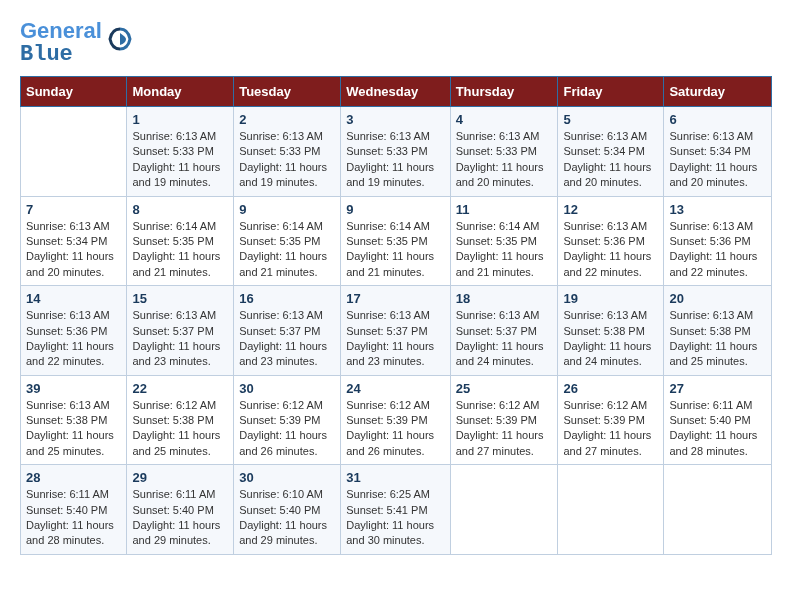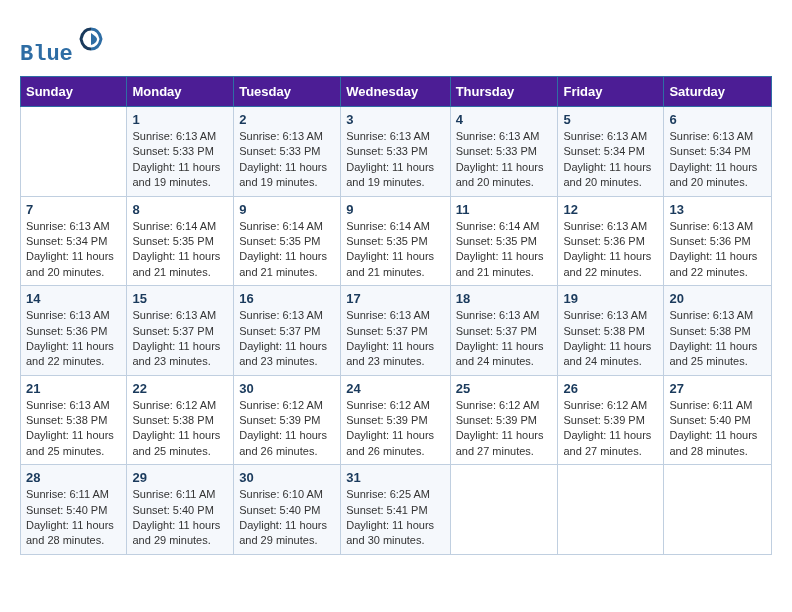--- a/index.html
+++ b/index.html
@@ -42,21 +42,21 @@
     .location {
       font-size: 16px;
       color: #333;
     }
     table {
       width: 100%;
       border-collapse: collapse;
       font-size: 11px;
     }
     thead tr {
-      background-color: #4c1d95;
+      background-color: #7f1d1d;
       color: #fff;
       border-radius: 8px;
     }
     thead th {
       padding: 7px 5px;
       text-align: left;
       font-size: 13px;
       font-weight: bold;
       border: 1px solid #2e6da4;
     }
@@ -89,21 +89,21 @@
       background: #fff;
     }
   </style>
 </head>
 <body>
 
 <div class="header">
   <div class="logo">
     <div style="display:flex; align-items:center; gap:2px;">
       <span class="logo-text">
-        <br>
+        <span>General</span><br>
         <span style="color:#2e6da4;font-family:Liberation Mono, monospace;">Blue</span>
       </span>
       <svg width="28" height="28" viewBox="0 0 28 28" style="margin-left:2px; margin-top:-8px;">
         <path d="M14 4 Q22 4 24 14 Q22 24 14 24" fill="none" stroke="#2e6da4" stroke-width="3"></path>
         <path d="M14 4 Q6 4 4 14 Q6 24 14 24" fill="none" stroke="#1a3a5c" stroke-width="3"></path>
         <path d="M14 8 Q20 12 20 14 Q20 18 14 20" fill="#2e6da4"></path>
       </svg>
     </div>
   </div>
   <div class="title-block">
@@ -267,21 +267,21 @@
         <td>
           <span class="day-num">20</span>
           <div class="day-info">Sunrise: 6:13 AM
 Sunset: 5:38 PM
 Daylight: 11 hours
 and 25 minutes.</div>
         </td>
       </tr>
       <tr>
         <td>
-          <span class="day-num">21</span>
+          <span class="day-num">39</span>
           <div class="day-info">Sunrise: 6:13 AM
 Sunset: 5:38 PM
 Daylight: 11 hours
 and 25 minutes.</div>
         </td>
         <td>
           <span class="day-num">22</span>
           <div class="day-info">Sunrise: 6:12 AM
 Sunset: 5:38 PM
 Daylight: 11 hours

